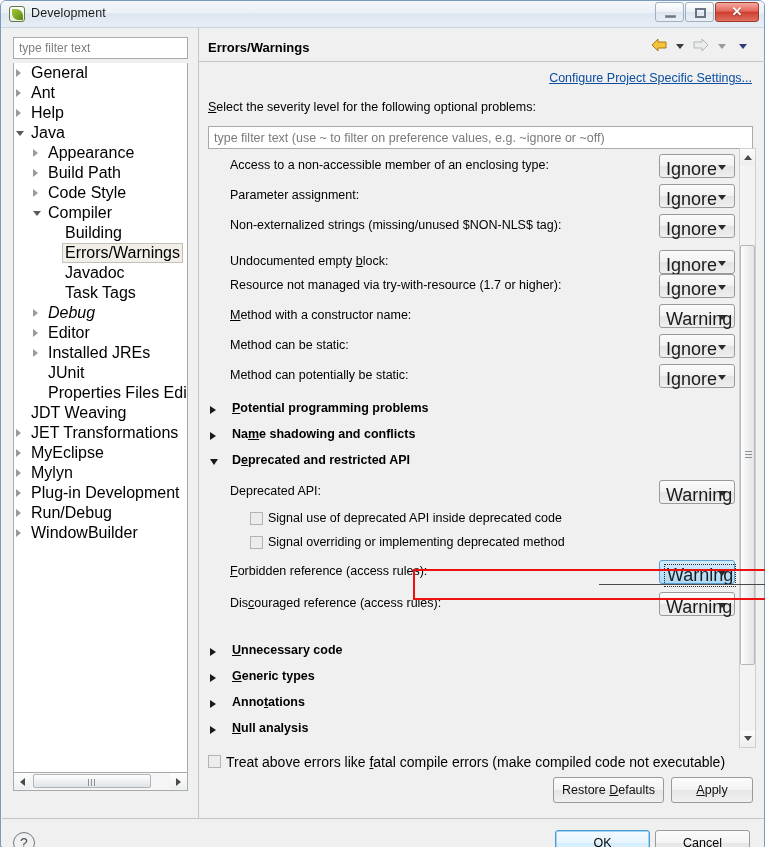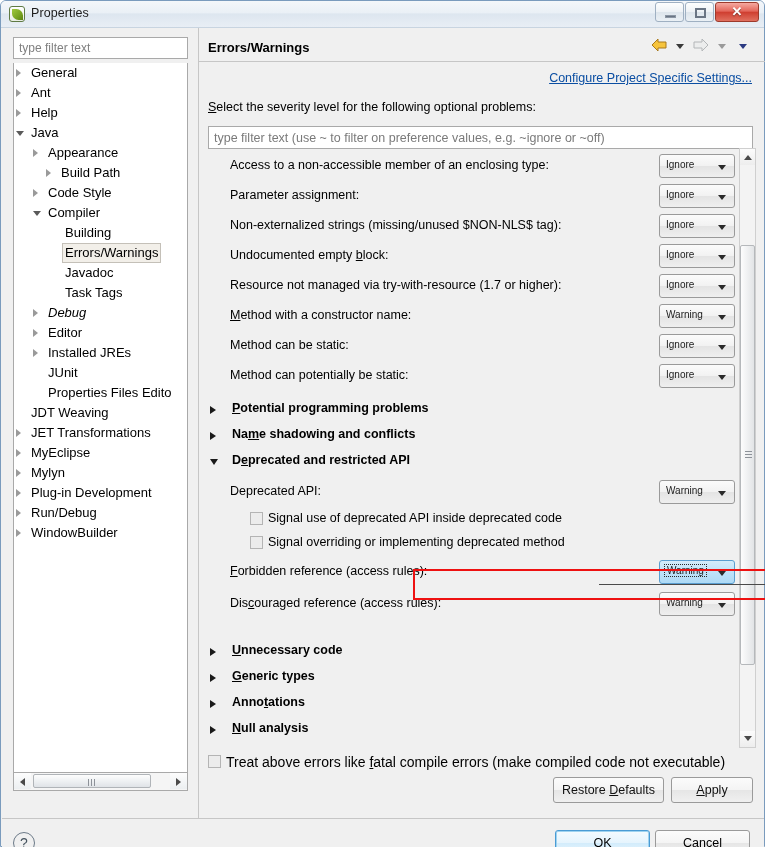--- a/index.html
+++ b/index.html
@@ -104,21 +104,21 @@
     background: #ffffff;
     border: 1px solid #a9a9a9;
     border-top: none;
     overflow: hidden;
   }
   .tree-item {
     position: relative;
     height: 20px;
     line-height: 20px;
     white-space: nowrap;
-    font-size: 13px;
+    font-size: 16px;
     color: #000;
   }
   .tree-label {
     display: inline-block;
     padding: 0 3px;
     line-height: 18px;
   }
   .tree-item.selected .tree-label {
     background: #f2efe9;
     border: 1px solid #c4c0b8;
@@ -248,21 +248,21 @@
   
   .combo {
     position: absolute; right: 0; top: 2px;
     width: 76px; height: 24px;
     border: 1px solid #9a9a9a;
     border-radius: 3px;
     background: linear-gradient(to bottom,#fbfbfb 0%,#f2f2f2 48%,#e4e4e4 52%,#efefef 100%);
   }
   .combo .val {
     position: absolute; left: 6px; top: 4px;
-    font-size: 10px; color: #1b1b1b;
+    font-size: 18px; color: #1b1b1b;
   }
   .combo .caret {
     position: absolute; right: 8px; top: 10px;
     width: 0; height: 0;
     border-top: 5px solid #2a2a2a;
     border-left: 4px solid transparent;
     border-right: 4px solid transparent;
   }
   .combo.focused {
     background: linear-gradient(to bottom,#d4ecfb 0%,#bfe2f8 50%,#aedaf6 100%);
@@ -428,21 +428,21 @@
 </style>
 </head>
 <body>
 
 <div id="window">
 
   <div id="titlebar">
     <div id="title-icon">
       <div class="leaf"></div>
     </div>
-    <div id="title-text">Properties</div>
+    <div id="title-text">Development</div>
 
     <div class="winbtn" id="btn-min">
       <div class="glyph"></div>
     </div>
     <div class="winbtn" id="btn-max">
       <div class="glyph"></div>
     </div>
     <div class="winbtn" id="btn-close">
       <div class="glyph">✕</div>
     </div>
@@ -451,21 +451,21 @@
   <div id="content">
 
     <div id="filter-box">type filter text</div>
 
     <div id="tree-panel">
         <div class="tree-item" style="padding-left: 14px;"><span class="arrow collapsed" style="left: 2px;"></span><span class="tree-label">General</span></div>
         <div class="tree-item" style="padding-left: 14px;"><span class="arrow collapsed" style="left: 2px;"></span><span class="tree-label">Ant</span></div>
         <div class="tree-item" style="padding-left: 14px;"><span class="arrow collapsed" style="left: 2px;"></span><span class="tree-label">Help</span></div>
         <div class="tree-item" style="padding-left: 14px;"><span class="arrow expanded" style="left: 2px;"></span><span class="tree-label">Java</span></div>
         <div class="tree-item" style="padding-left: 31px;"><span class="arrow collapsed" style="left: 19px;"></span><span class="tree-label">Appearance</span></div>
-        <div class="tree-item" style="padding-left: 31px; margin-left: 13px;"><span class="arrow collapsed" style="left: 19px;"></span><span class="tree-label">Build Path</span></div>
+        <div class="tree-item" style="padding-left: 31px;"><span class="arrow collapsed" style="left: 19px;"></span><span class="tree-label">Build Path</span></div>
         <div class="tree-item" style="padding-left: 31px;"><span class="arrow collapsed" style="left: 19px;"></span><span class="tree-label">Code Style</span></div>
         <div class="tree-item" style="padding-left: 31px;"><span class="arrow expanded" style="left: 19px;"></span><span class="tree-label">Compiler</span></div>
         <div class="tree-item" style="padding-left: 48px;"><span class="tree-label">Building</span></div>
         <div class="tree-item selected" style="padding-left: 48px;"><span class="tree-label">Errors/Warnings</span></div>
         <div class="tree-item" style="padding-left: 48px;"><span class="tree-label">Javadoc</span></div>
         <div class="tree-item" style="padding-left: 48px;"><span class="tree-label">Task Tags</span></div>
         <div class="tree-item" style="padding-left: 31px; font-style: italic;"><span class="arrow collapsed" style="left: 19px;"></span><span class="tree-label">Debug</span></div>
         <div class="tree-item" style="padding-left: 31px;"><span class="arrow collapsed" style="left: 19px;"></span><span class="tree-label">Editor</span></div>
         <div class="tree-item" style="padding-left: 31px;"><span class="arrow collapsed" style="left: 19px;"></span><span class="tree-label">Installed JREs</span></div>
         <div class="tree-item" style="padding-left: 31px;"><span class="tree-label">JUnit</span></div>
@@ -535,21 +535,21 @@
               <span class="caret"></span>
             </div>
           </div>
           <div class="row" style="top: 64px;">
             <div class="row-label">Non-externalized strings (missing/unused $NON-NLS$ tag):</div>
             <div class="combo">
               <span class="val">Ignore</span>
               <span class="caret"></span>
             </div>
           </div>
-          <div class="row" style="top: 94px;">
+          <div class="row" style="top: 100px;">
             <div class="row-label">Undocumented empty <u>b</u>lock:</div>
             <div class="combo">
               <span class="val">Ignore</span>
               <span class="caret"></span>
             </div>
           </div>
           <div class="row" style="top: 124px;">
             <div class="row-label">Resource not managed via try-with-resource (1.7 or higher):</div>
             <div class="combo">
               <span class="val">Ignore</span>

